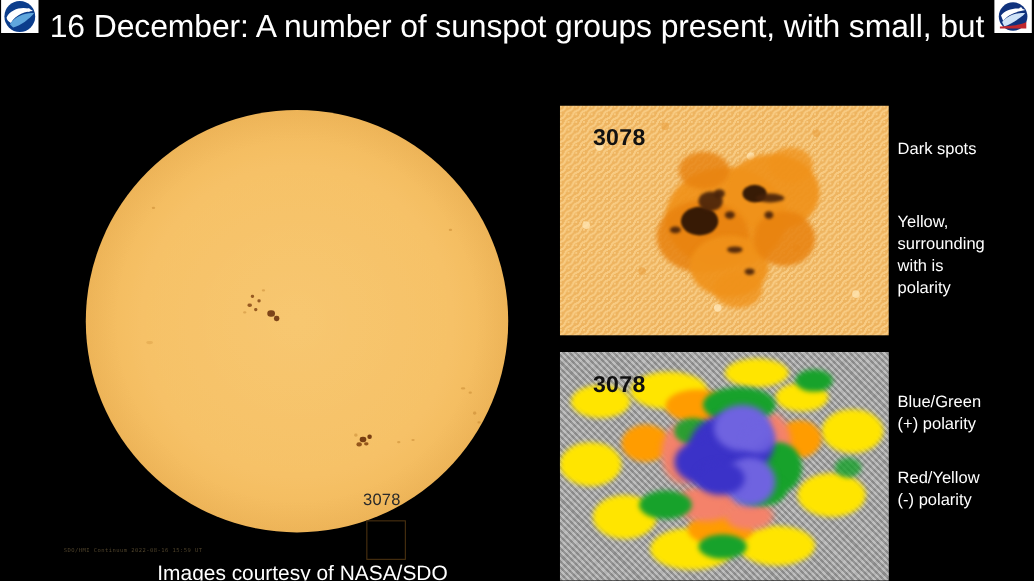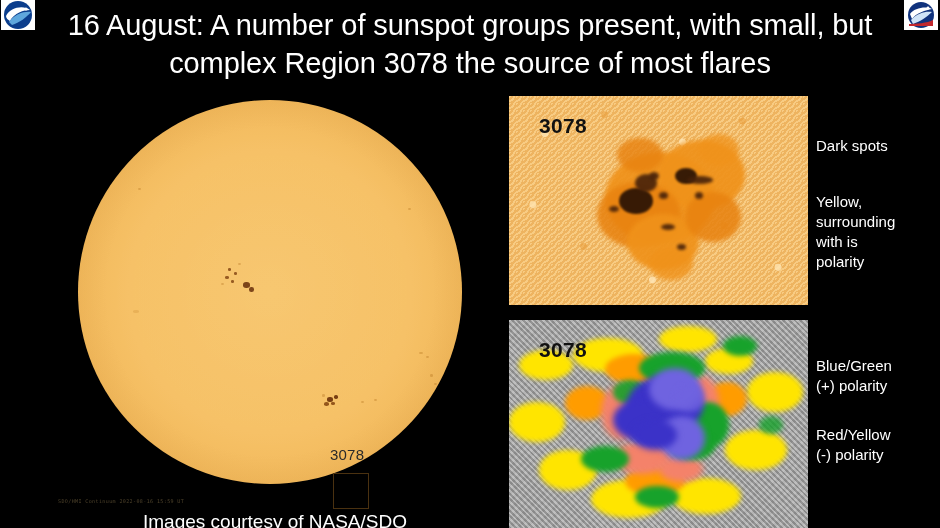--- a/index.html
+++ b/index.html
@@ -100,21 +100,21 @@
   .mblob{position:absolute;border-radius:50%;}
   .yel{background:#ffe500;filter:blur(2.5px);}
   .org{background:#ff9c00;filter:blur(2.5px);}
   .sal{background:#f4826a;filter:blur(3px);}
   .grn{background:#17a22b;filter:blur(2.5px);}
   .blu{background:#3b32c8;filter:blur(3px);}
   .blu2{background:#6f63e0;filter:blur(3px);}
 
   
   .note{position:absolute;color:#fff;font-size:15px;line-height:20px;}
-  #note-umbra{left:816px;top:136px;width:120px;}
+  #note-umbra{left:816px;top:126px;width:120px;}
   #note-penumbra{left:816px;top:192px;width:120px;}
   #note-positive{left:816px;top:356px;width:120px;}
   #note-negative{left:816px;top:425px;width:120px;}
 </style>
 </head>
 <body>
 
 <div id="slide">
 
   <div class="logo" id="noaa-logo">
@@ -132,22 +132,21 @@
       <rect x="6" y="0" width="34" height="30" fill="#ffffff"></rect>
       <circle cx="23" cy="15" r="13" fill="#10327d"></circle>
       <path d="M12 14 C16 8, 28 6, 34 9 C28 10, 18 13, 14 19 Z" fill="#ffffff"></path>
       <path d="M13 20 C19 13, 28 11, 34 12 C29 17, 21 22, 15 24 Z" fill="#cfe3f7"></path>
       <path d="M11 24 C17 24, 30 23, 35 20 L35 26 L11 26 Z" fill="#c1272d"></path>
       <circle cx="30" cy="8" r="1.4" fill="#ffffff"></circle>
     </svg>
   </div>
 
   <div id="title">
-    <span>16 August: A number of sunspot groups present, with small, but</span>
-    <span class="l2">complex Region 3078 the source of most flares</span>
+    <span>16 December: A number of sunspot groups present, with small, but</span>
   </div>
 
   <div id="sun-panel">
     <div id="sun-disk">
 
       <div class="spot dark" style="left:165px;top:182px;width:7px;height:6px;"></div>
       <div class="spot dark" style="left:171px;top:187px;width:5px;height:5px;"></div>
       <div class="spot" style="left:150px;top:168px;width:3px;height:3px;"></div>
       <div class="spot" style="left:156px;top:172px;width:3px;height:3px;"></div>
       <div class="spot" style="left:147px;top:176px;width:4px;height:3px;"></div>

